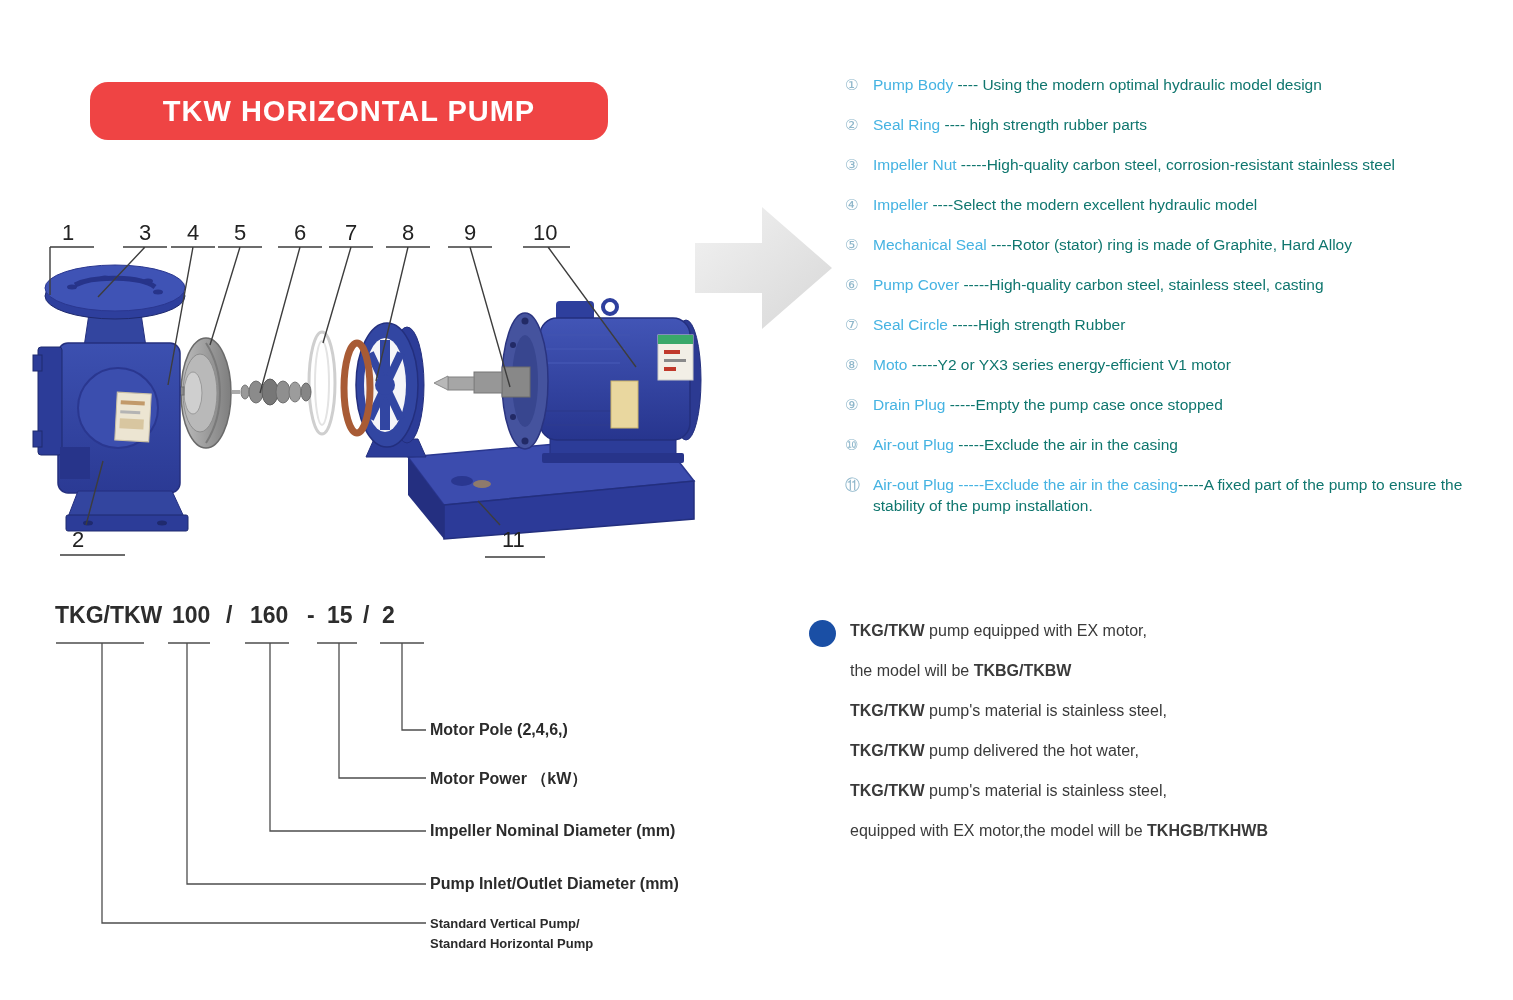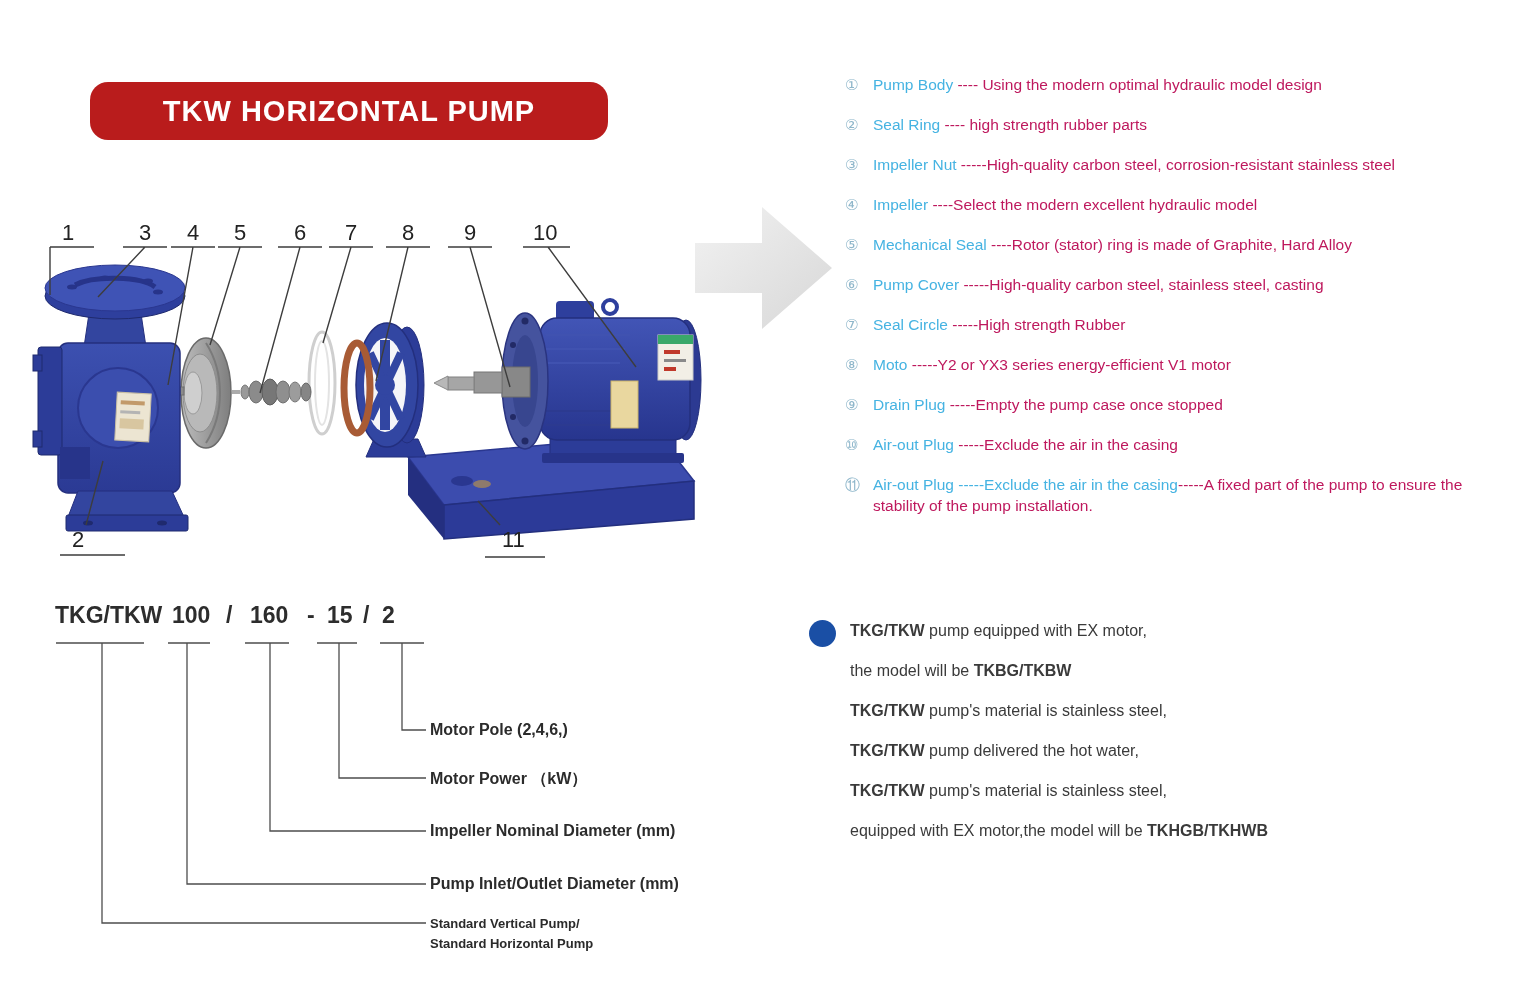--- a/index.html
+++ b/index.html
@@ -3,33 +3,33 @@
 <meta charset="utf-8">
 <style>
   html,body{margin:0;padding:0;background:#ffffff;}
   #canvas{
     position:relative;width:1513px;height:1000px;background:#ffffff;overflow:hidden;
     font-family:"Liberation Sans","DejaVu Sans",sans-serif;color:#3c3c3c;
   }
   
   .banner{
     position:absolute;left:90px;top:82px;width:518px;height:58px;
-    background:#b91c1c;border-radius:18px;display:flex;align-items:center;justify-content:center;
+    background:#ef4444;border-radius:18px;display:flex;align-items:center;justify-content:center;
   }
   .banner .title{
     color:#ffffff;font-size:29px;font-weight:700;letter-spacing:1px;
   }
   
   #diagram{position:absolute;left:30px;top:195px;}
   
   .parts{position:absolute;left:845px;top:74px;width:650px;}
   .part-item{position:relative;padding-left:28px;font-size:15.5px;line-height:21px;margin-bottom:19px;}
   .part-item .num{position:absolute;left:0;top:0;color:#8fb7cb;font-size:15px;}
   .part-item .blue{color:#45b3e2;}
-  .part-item .dark{color:#be185d;}
+  .part-item .dark{color:#0f766e;}
   
   .model-row{position:absolute;left:55px;top:602px;height:30px;width:420px;}
   .model-row .seg{position:absolute;top:0;font-size:23px;font-weight:700;color:#2d2d2d;white-space:nowrap;}
   .seg1{left:0;} .seg2{left:117px;} .seg3{left:171px;} .seg4{left:178px;margin-left:17px;}
   .seg5{left:252px;} .seg6{left:272px;} .seg7{left:308px;} .seg8{left:327px;}
   #model-lines{position:absolute;left:40px;top:598px;}
   .model-label{position:absolute;left:430px;font-size:16px;font-weight:700;color:#2b2b2b;white-space:nowrap;}
   .ml1{top:721px;} .ml2{top:769px;} .ml3{top:822px;} .ml4{top:875px;}
   .ml5{top:916px;font-size:13px;} .ml6{top:936px;font-size:13px;}
   

